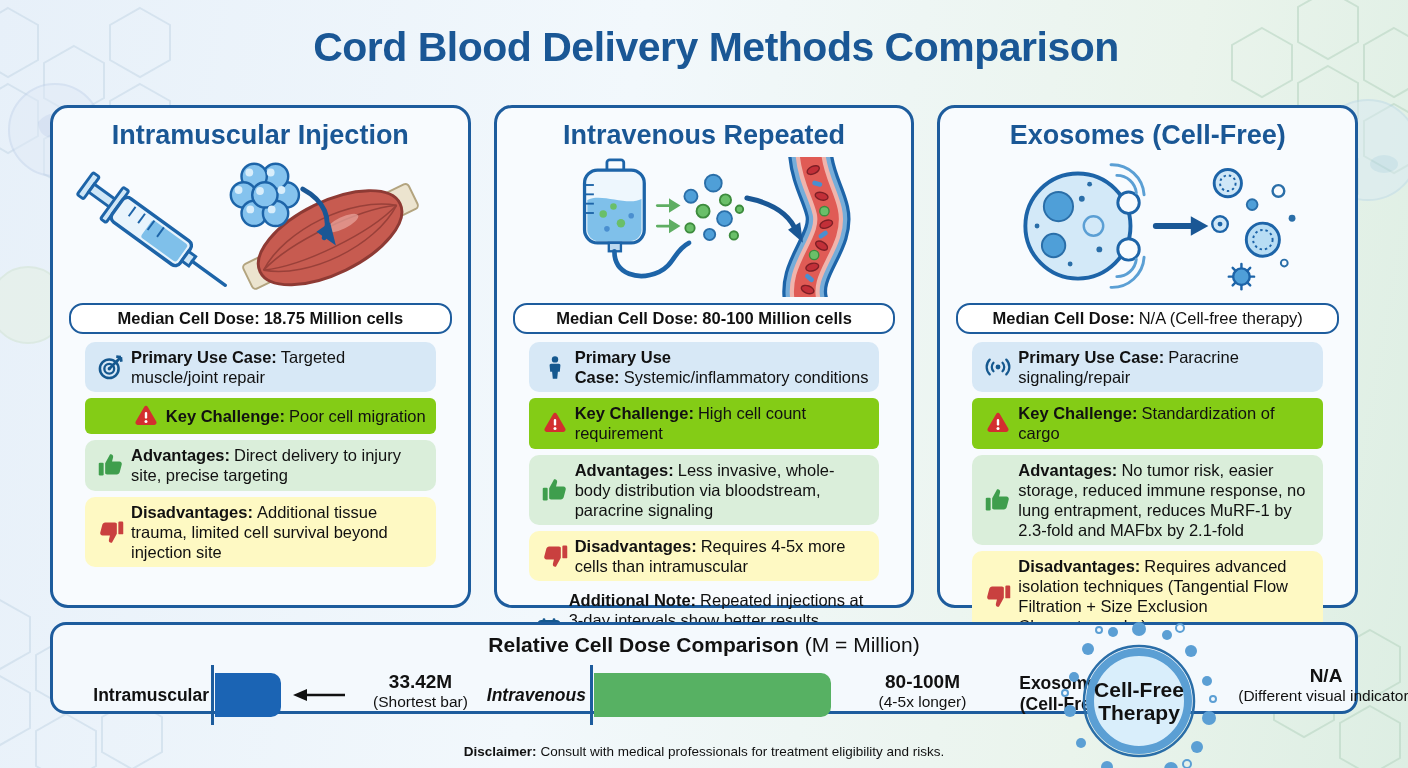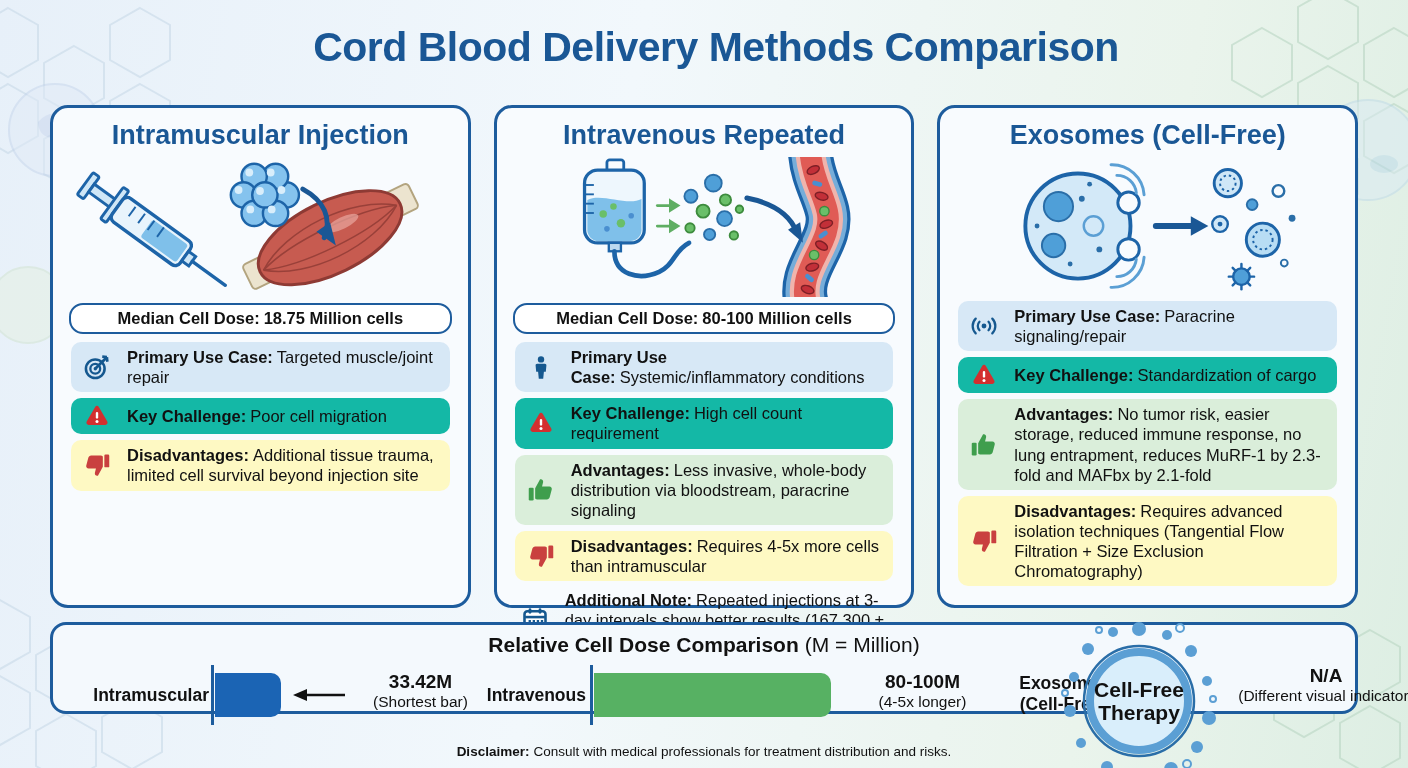--- a/index.html
+++ b/index.html
@@ -11,27 +11,27 @@
     font-size:41px;font-weight:bold;color:#1a5795;letter-spacing:-0.5px;}
   .cards{position:absolute;left:50px;top:105px;width:1308px;height:503px;display:flex;gap:23px;}
   .card{flex:1;box-sizing:border-box;background:#f8fbfe;border:3px solid #1d5c9d;border-radius:18px;
     padding:8px 14px;}
   .card h2{margin:4px 0 2px;text-align:center;font-size:27px;color:#1a5795;}
   .illus{height:148px;display:flex;justify-content:center;align-items:center;}
   .dose-box{border:2px solid #1d5c9d;border-radius:14px;background:#ffffff;text-align:center;
     font-size:16.5px;padding:4px 6px;margin:2px 2px 8px;font-weight:bold;}
   .dose-box b{margin-right:4px;}
   .card-exosomes .dose-box span{font-weight:normal;}
-  .row{display:flex;gap:14px;align-items:center;border-radius:10px;padding:5px 10px;margin:0 4px 6px;
-    font-size:16.5px;line-height:1.22;}
+  .row{display:flex;gap:4px;align-items:center;border-radius:10px;padding:5px 10px;margin:0 18px 6px;
+    font-size:16.5px;line-height:1.22;justify-content:flex-end;}
   .row .icon{flex:0 0 32px;width:32px;display:flex;justify-content:center;}
   .row-text{margin:0;}
   .row-text b{margin-right:4px;}
   .row-info{background:#d7e8f6;}
-  .row-challenge{background:#14b8a6;}
+  .row-challenge{background:#84cc16;border-radius:6px;}
   .row-advantage{background:#daeeda;}
   .row-disadvantage{background:#fef9c3;}
   .row-note{background:transparent;padding:3px 4px;}
   .compare-panel{position:absolute;left:50px;top:622px;width:1308px;height:92px;box-sizing:border-box;
     background:#f4f9fd;border:3px solid #1d5c9d;border-radius:16px;}
   .compare-title{text-align:center;font-size:21px;margin-top:8px;}
   .compare-title b{margin-right:6px;}
   .cmp{position:absolute;}
   .cmp-label{font-weight:bold;font-size:17.5px;text-align:right;}
   .tick{width:3px;background:#1d5c9d;}
@@ -168,20 +168,29 @@
       <div class="row row-challenge">
         <span class="icon">
           <svg width="28" height="26" viewBox="0 0 24 24">
             <path d="M10.3 3.6 2.5 17.1c-.8 1.4.2 3.1 1.8 3.1h15.4c1.6 0 2.6-1.7 1.8-3.1L13.7 3.6c-.8-1.4-2.6-1.4-3.4 0z" fill="#d32f2f"></path>
             <rect x="10.9" y="8.2" width="2.2" height="6.2" rx="1.1" fill="#fff"></rect>
               <circle cx="12" cy="17" r="1.4" fill="#fff"></circle>
           </svg>
         </span>
         <p class="row-text"><b>Key Challenge:</b><span>Poor cell migration</span></p>
       </div>
+      <div class="row row-advantage">
+        <span class="icon">
+          <svg width="28" height="28" viewBox="0 0 24 24" fill="#3f9e4d">
+            <rect x="1.5" y="10" width="4.2" height="11" rx="1"></rect>
+            <path d="M7 20.2V10.4l4.2-7.6c1.6-.5 3 .8 2.6 2.5l-.9 3.6h6.3c1.4 0 2.4 1.3 2 2.6l-1.7 6.6c-.3 1.2-1.3 2-2.5 2H8.8c-.7 0-1.4-.3-1.8-.9z"></path>
+          </svg>
+        </span>
+        <p class="row-text"><b>Advantages:</b><span>Direct delivery to injury site, precise targeting</span></p>
+      </div>
       <div class="row row-disadvantage">
         <span class="icon">
           <svg width="28" height="28" viewBox="0 0 24 24" fill="#c9403f">
             <g transform="rotate(180 12 12)">
               <rect x="1.5" y="10" width="4.2" height="11" rx="1"></rect>
               <path d="M7 20.2V10.4l4.2-7.6c1.6-.5 3 .8 2.6 2.5l-.9 3.6h6.3c1.4 0 2.4 1.3 2 2.6l-1.7 6.6c-.3 1.2-1.3 2-2.5 2H8.8c-.7 0-1.4-.3-1.8-.9z"></path>
             </g>
           </svg>
         </span>
         <p class="row-text"><b>Disadvantages:</b><span>Additional tissue trauma, limited cell survival beyond injection site</span></p>
@@ -367,20 +376,23 @@
               <line x1="273" y1="126" x2="277" y2="126"></line>
                 <line x1="295" y1="126" x2="299" y2="126"></line>
               <line x1="277" y1="117" x2="280" y2="120"></line>
                 <line x1="292" y1="132" x2="295" y2="135"></line>
               <line x1="295" y1="117" x2="292" y2="120"></line>
                 <line x1="280" y1="132" x2="277" y2="135"></line>
             </g>
           </g>
         </svg>
       </div>
+      <div class="dose-box">
+        <b>Median Cell Dose:</b><span>N/A (Cell-free therapy)</span>
+      </div>
       <div class="row row-info">
         <span class="icon">
           <svg width="34" height="26" viewBox="0 0 34 24" fill="none" stroke="#15588f" stroke-width="2.4" stroke-linecap="round">
             <circle cx="17" cy="12" r="2.6" fill="#15588f" stroke="none"></circle>
             <path d="M12.2 7.5a6.5 6.5 0 0 0 0 9"></path>
               <path d="M21.8 7.5a6.5 6.5 0 0 1 0 9"></path>
             <path d="M8.2 4.2a11 11 0 0 0 0 15.6"></path>
               <path d="M25.8 4.2a11 11 0 0 1 0 15.6"></path>
           </svg>
         </span>
@@ -429,21 +441,21 @@
     <div class="cmp bar bar-blue" style="left:162px;top:48px;width:66px;height:44px;"></div>
     <svg class="cmp" style="left:238px;top:62px;" width="56" height="16">
       <line x1="14" y1="8" x2="54" y2="8" stroke="#111" stroke-width="2.6"></line>
         <polygon points="2,8 16,2 16,14" fill="#111"></polygon>
     </svg>
     <div class="cmp cmp-value" style="left:300px;top:46px;width:135px;">
       <div class="v">33.42M</div>
       <div class="n">(Shortest bar)</div>
     </div>
 
-    <div class="cmp cmp-label" style="left:408px;top:60px;width:125px;">Intravenous</div>
+    <div class="cmp cmp-label" style="left:408px;top:60px;width:125px;font-style:italic;">Intravenous</div>
     <div class="cmp tick" style="left:537px;top:40px;height:60px;"></div>
     <div class="cmp bar bar-green" style="left:541px;top:48px;width:237px;height:44px;"></div>
     <div class="cmp cmp-value" style="left:792px;top:46px;width:155px;">
       <div class="v">80-100M</div>
       <div class="n">(4-5x longer)</div>
     </div>
 
     <div class="cmp cmp-label-center" style="left:945px;top:48px;width:130px;">Exosomes (Cell-Free)</div>
     <svg class="cmp" style="left:1006px;top:-4px;" width="160" height="160" viewBox="0 0 160 160">
       <g fill="#5b9fd4">
@@ -475,15 +487,15 @@
       <text x="80" y="76" text-anchor="middle" font-size="21" font-weight="bold" fill="#111">Cell-Free</text>
       <text x="80" y="99" text-anchor="middle" font-size="21" font-weight="bold" fill="#111">Therapy</text>
     </svg>
     <div class="cmp cmp-value" style="left:1168px;top:40px;width:210px;">
       <div class="v">N/A</div>
       <div class="n">(Different visual indicator)</div>
     </div>
   </section>
 
   <p class="disclaimer">
-    <b>Disclaimer:</b><span>Consult with medical professionals for treatment distribution and risks.</span>
+    <b>Disclaimer:</b><span>Consult with medical professionals for treatment eligibility and risks.</span>
   </p>
 </div>
 
 </body></html>

